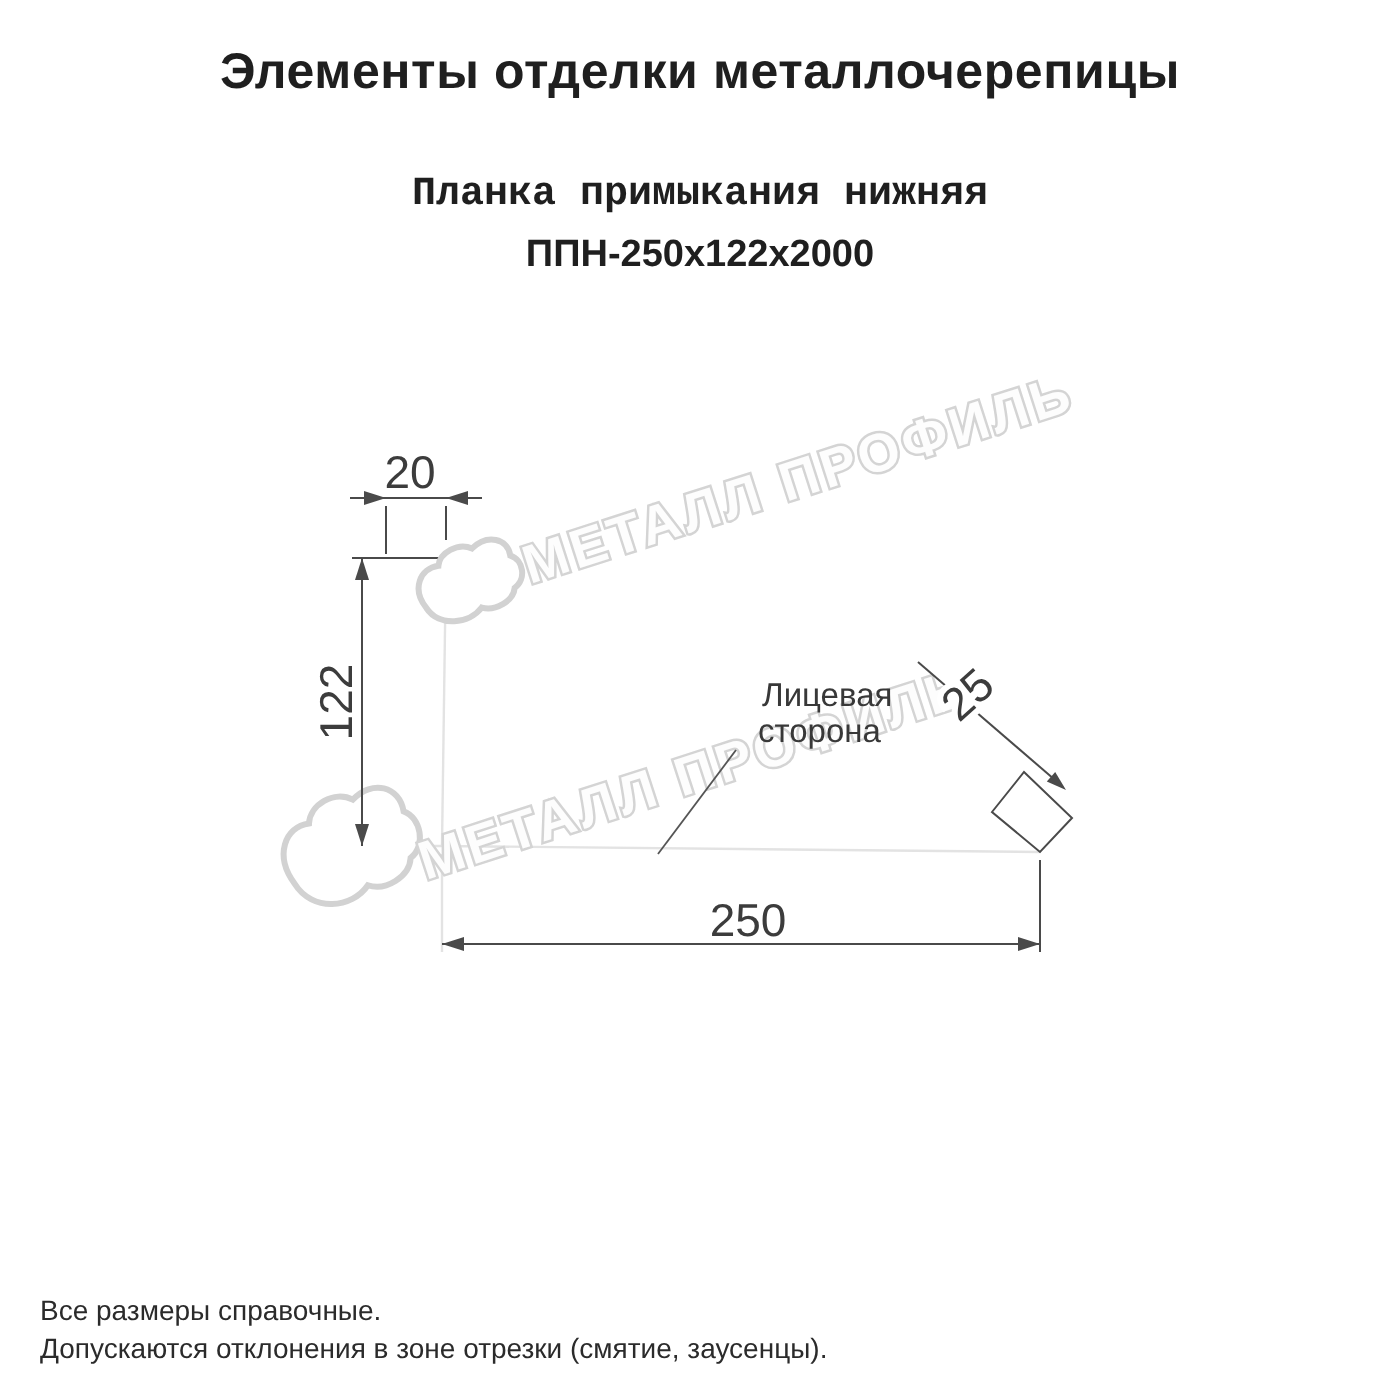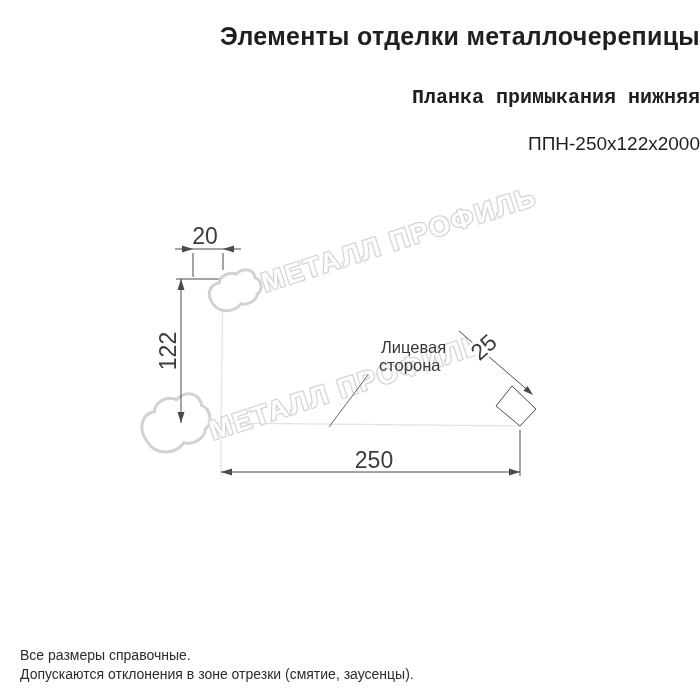--- a/index.html
+++ b/index.html
@@ -1,21 +1,21 @@
 <!DOCTYPE html>
 <html><head>
 <meta charset="utf-8">
 <style>
   html,body{margin:0;padding:0;background:#fff;}
   .page{position:relative;width:700px;height:700px;background:#ffffff;overflow:hidden;
         font-family:"Liberation Sans", sans-serif;}
-  .hdr{position:absolute;left:0;width:700px;text-align:right;color:#1f1f1f;}
+  .hdr{position:absolute;left:0;width:700px;text-align:center;color:#1f1f1f;}
   .title{top:22px;font-size:25px;font-weight:bold;letter-spacing:.3px;}
   .subtitle{top:86px;font-size:20px;font-weight:bold;font-family:Liberation Mono, monospace;}
-  .model{top:133px;font-size:19px;font-weight:normal;}
+  .model{top:117px;font-size:19px;font-weight:bold;}
   .ftr{position:absolute;left:20px;color:#2b2b2b;font-size:14px;}
   .ftr1{top:647px;} .ftr2{top:666px;}
   svg{position:absolute;left:0;top:0;}
   .dline{stroke:#4a4a4a;stroke-width:1;fill:none;}
   .lline{stroke:#e3e3e3;stroke-width:1.2;fill:none;}
   .arr{fill:#4a4a4a;stroke:none;}
   .dimtxt{fill:#3c3c3c;font-size:23px;font-family:"Liberation Sans",sans-serif;}
   .dimtxt-masked{paint-order:stroke;stroke:#ffffff;stroke-width:6;}
   .lbltxt{fill:#383838;font-size:16.5px;font-family:"Liberation Sans",sans-serif;}
   .wm-cloud{fill:#ffffff;stroke:#d2d2d2;stroke-width:3;vector-effect:non-scaling-stroke;}

